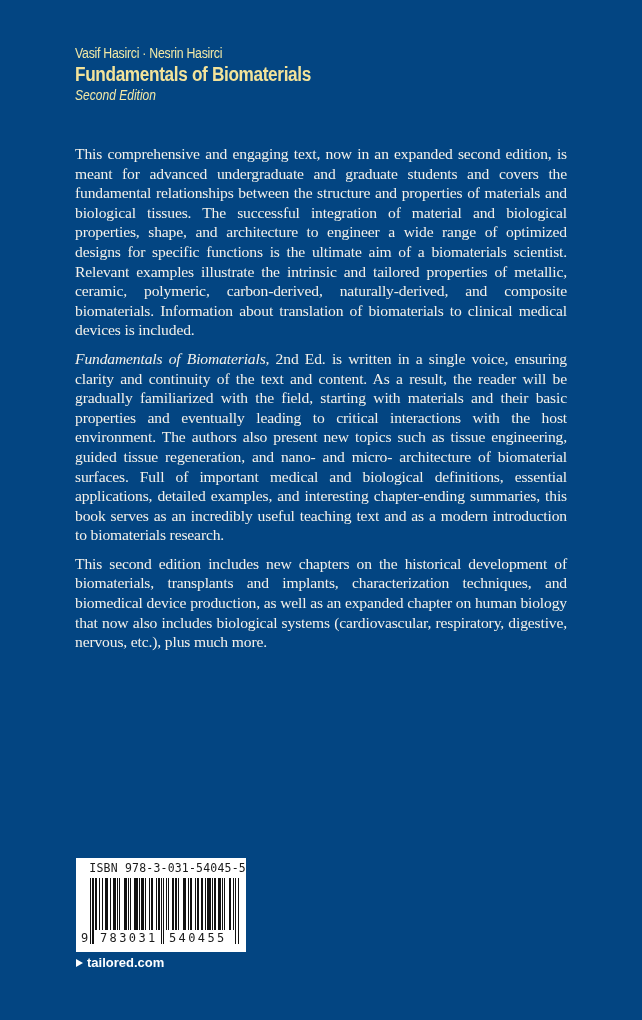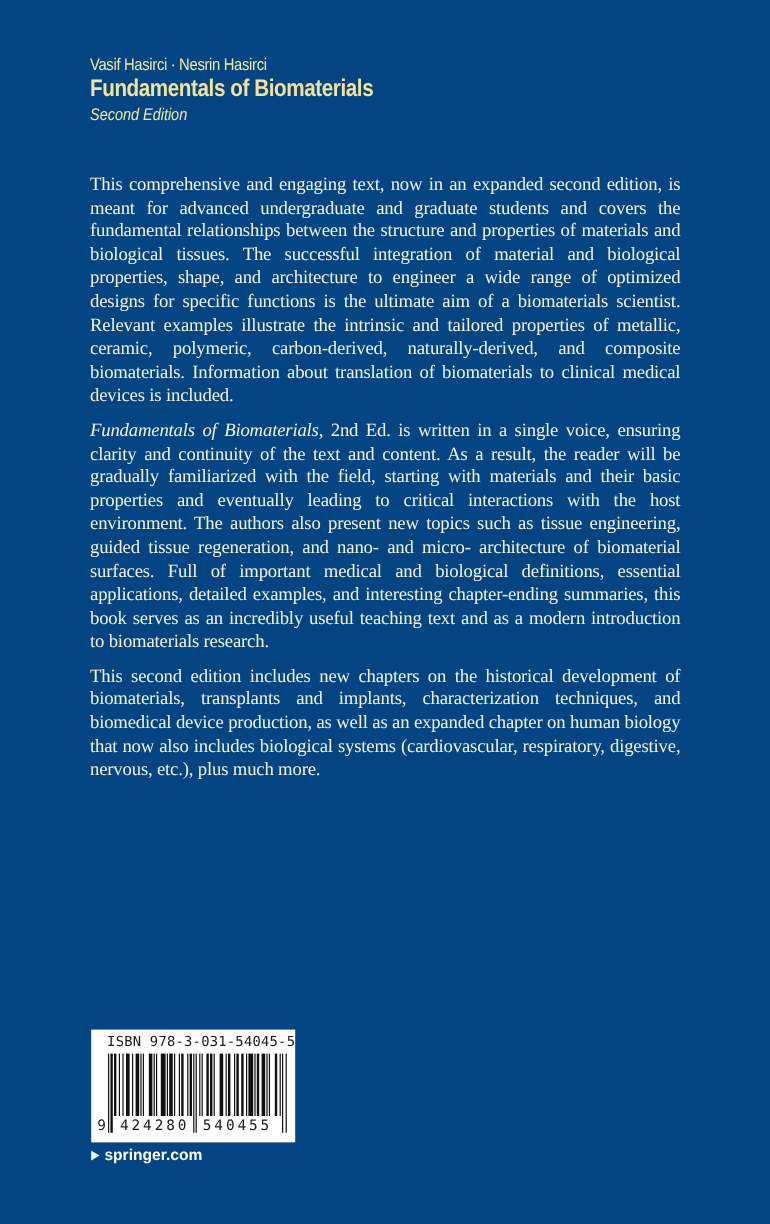--- a/index.html
+++ b/index.html
@@ -242,20 +242,20 @@
       <div class="bar" style="width: 2.9px;"></div>
       <div class="gap" style="width: 1.45px;"></div>
       <div class="bar" style="width: 1.45px;"></div>
       <div class="gap" style="width: 1.45px;"></div>
       <div class="bar guard" style="width: 1.45px;"></div>
       <div class="gap" style="width: 1.45px;"></div>
       <div class="bar guard" style="width: 1.45px;"></div>
       <div class="gap" style="width: 1.45px;"></div>
     </div>
   <div class="barcode-digits digit-first">9</div>
-  <div class="barcode-digits digit-left">424280</div>
+  <div class="barcode-digits digit-left">783031</div>
   <div class="barcode-digits digit-right">540455</div>
 </div>
 
 <div class="springer">
   <span class="arrow"></span>
-  <span>springer.com</span>
+  <span>tailored.com</span>
 </div>
 
 </body></html>

